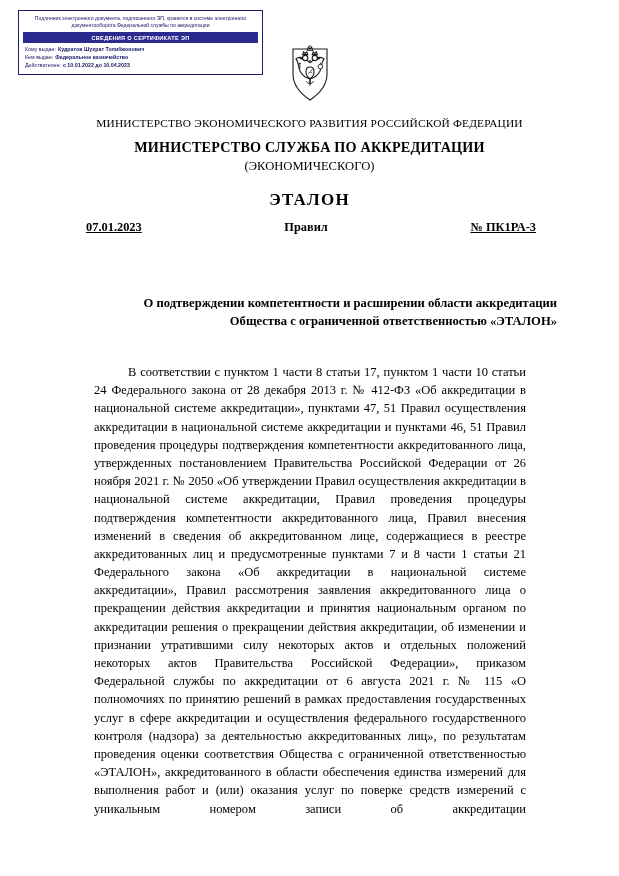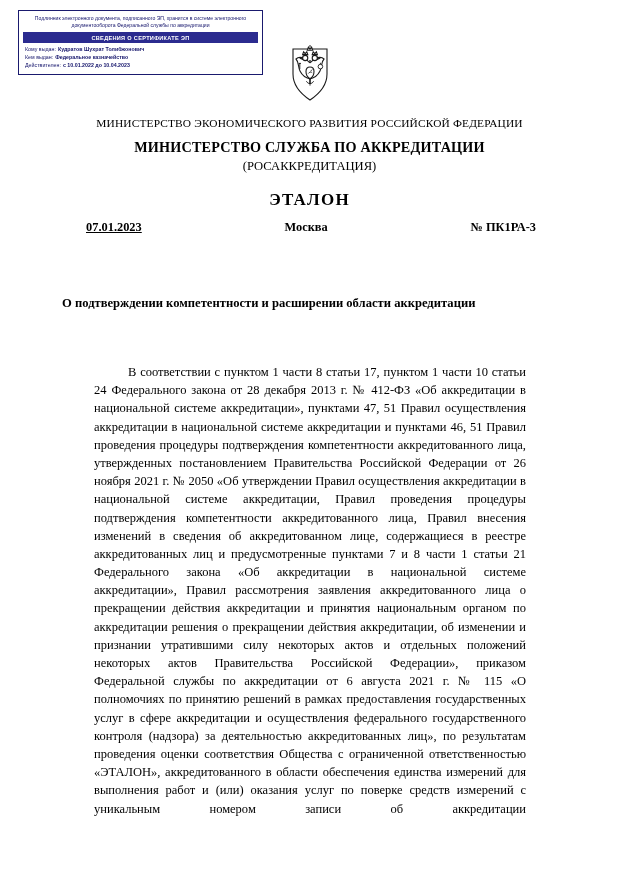--- a/index.html
+++ b/index.html
@@ -106,29 +106,29 @@
     left: 86px;
     width: 450px;
     display: flex;
     justify-content: space-between;
     align-items: center;
     font-size: 12.4px;
     font-weight: bold;
   }
   .meta-line .date { text-decoration: underline; }
   .meta-line .city { font-weight: bold; }
-  .meta-line .num { }
+  .meta-line .num { text-decoration: underline; }
 
   
   .doc-title {
     position: absolute;
     top: 295px;
     left: 62px;
     width: 495px;
-    text-align: left;
+    text-align: right;
     font-size: 12.6px;
     font-weight: bold;
     line-height: 1.42;
   }
 
   
   .body-text {
     position: absolute;
     top: 355px;
     left: 86px;
@@ -195,28 +195,29 @@
 
         <path d="M19.4 41.2 C21 44.4 25 44.4 26.6 41.2" stroke-width="0.9"></path>
         <path d="M23 39 L23 45.6" stroke-width="0.9"></path>
       </g>
     </svg>
   </span>
 </div>
 
 <div class="hdr ministry">МИНИСТЕРСТВО ЭКОНОМИЧЕСКОГО РАЗВИТИЯ РОССИЙСКОЙ ФЕДЕРАЦИИ</div>
 <div class="hdr service">МИНИСТЕРСТВО СЛУЖБА ПО АККРЕДИТАЦИИ</div>
-<div class="hdr service2">(РОСАККРЕДИТАЦИЯ)</div>
+<div class="hdr service2">(ЭКОНОМИЧЕСКОГО)</div>
 <div class="hdr doc-type">ЭТАЛОН</div>
 
 <div class="meta-line">
   <span class="date">07.01.2023</span>
-  <span class="city">Москва</span>
+  <span class="city">Правил</span>
   <span class="num">№ ПК1РА-3</span>
 </div>
 
 <div class="doc-title">
   <div>О подтверждении компетентности и расширении области аккредитации</div>
+  <div>Общества с ограниченной ответственностью «ЭТАЛОН»</div>
 </div>
 
 <div class="body-text">
   <p>В соответствии с пунктом 1 части 8 статьи 17, пунктом 1 части 10 статьи 24 Федерального закона от 28 декабря 2013 г. № 412-ФЗ «Об аккредитации в национальной системе аккредитации», пунктами 47, 51 Правил осуществления аккредитации в национальной системе аккредитации и пунктами 46, 51 Правил проведения процедуры подтверждения компетентности аккредитованного лица, утвержденных постановлением Правительства Российской Федерации от 26 ноября 2021 г. № 2050 «Об утверждении Правил осуществления аккредитации в национальной системе аккредитации, Правил проведения процедуры подтверждения компетентности аккредитованного лица, Правил внесения изменений в сведения об аккредитованном лице, содержащиеся в реестре аккредитованных лиц и предусмотренные пунктами 7 и 8 части 1 статьи 21 Федерального закона «Об аккредитации в национальной системе аккредитации», Правил рассмотрения заявления аккредитованного лица о прекращении действия аккредитации и принятия национальным органом по аккредитации решения о прекращении действия аккредитации, об изменении и признании утратившими силу некоторых актов и отдельных положений некоторых актов Правительства Российской Федерации», приказом Федеральной службы по аккредитации от 6 августа 2021 г. № 115 «О полномочиях по принятию решений в рамках предоставления государственных услуг в сфере аккредитации и осуществления федерального государственного контроля (надзора) за деятельностью аккредитованных лиц», по результатам проведения оценки соответствия Общества с ограниченной ответственностью «ЭТАЛОН», аккредитованного в области обеспечения единства измерений для выполнения работ и (или) оказания услуг по поверке средств измерений с уникальным номером записи об аккредитации</p>
 </div>
 
 </body></html>

